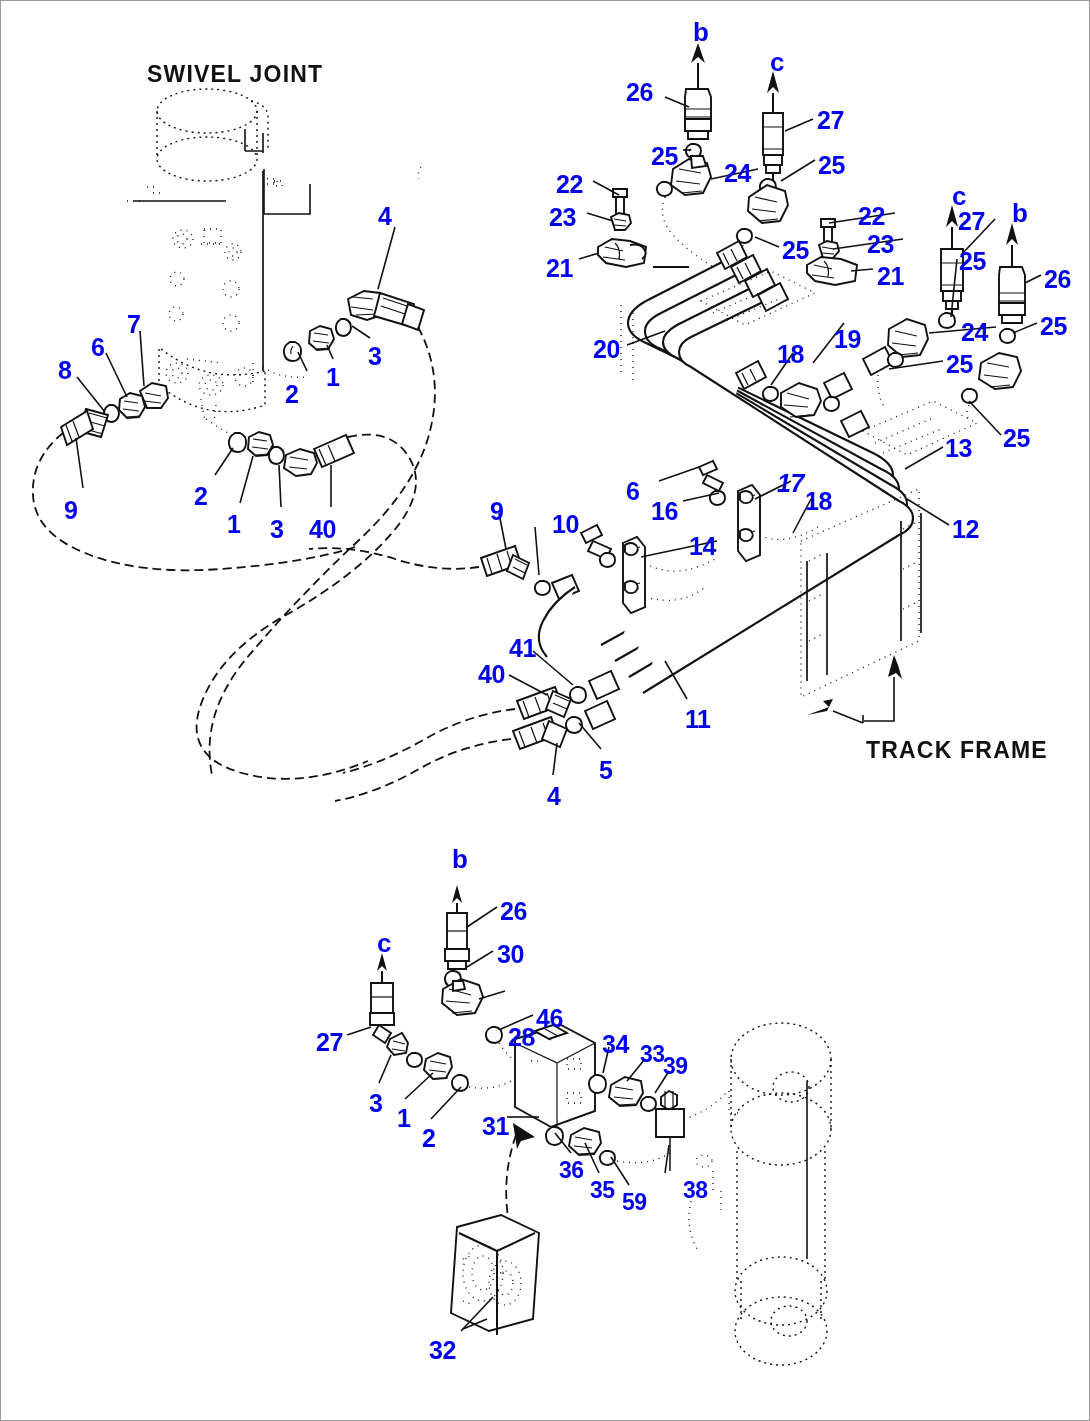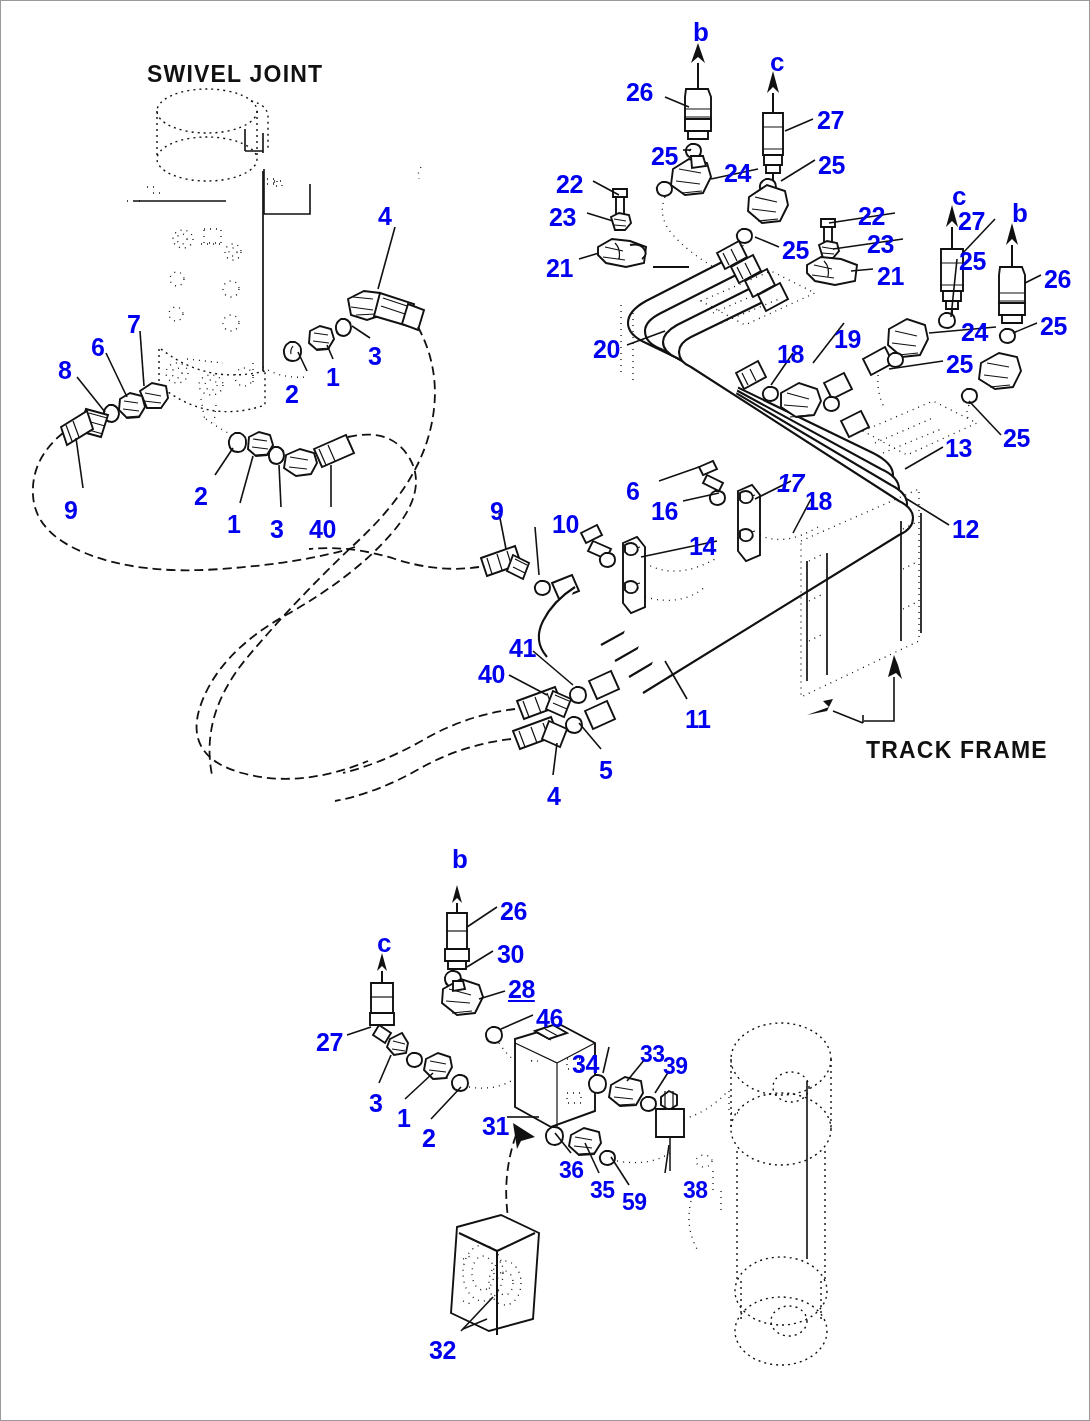--- a/index.html
+++ b/index.html
@@ -578,28 +578,28 @@
   <div class="lbl" style="left:688px;top:533px;">14</div>
   <div class="lbl" style="left:489px;top:498px;">9</div>
   <div class="lbl" style="left:551px;top:511px;">10</div>
   <div class="lbl" style="left:508px;top:635px;">41</div>
   <div class="lbl" style="left:477px;top:661px;">40</div>
   <div class="lbl" style="left:684px;top:706px;">11</div>
   <div class="lbl" style="left:598px;top:757px;">5</div>
   <div class="lbl" style="left:546px;top:783px;">4</div>
   <div class="lbl" style="left:499px;top:898px;">26</div>
   <div class="lbl" style="left:496px;top:941px;">30</div>
-  <div class="lbl" style="left:507px;top:976px;text-decoration:underline;">28</div>
+  <div class="lbl" style="left:507px;top:1024px;">28</div>
   <div class="lbl" style="left:535px;top:1005px;">46</div>
   <div class="lbl" style="left:315px;top:1029px;">27</div>
   <div class="lbl" style="left:368px;top:1090px;">3</div>
   <div class="lbl" style="left:396px;top:1105px;">1</div>
   <div class="lbl" style="left:421px;top:1125px;">2</div>
   <div class="lbl" style="left:481px;top:1113px;">31</div>
-  <div class="lbl" style="left:571px;top:1031px;margin-top:20px;">34</div>
+  <div class="lbl" style="left:601px;top:1031px;">34</div>
   <div class="lbl sm" style="left:639px;top:1042px;text-align:center;">33</div>
   <div class="lbl sm" style="left:662px;top:1054px;">39</div>
   <div class="lbl sm" style="left:558px;top:1158px;">36</div>
   <div class="lbl sm" style="left:589px;top:1178px;">35</div>
   <div class="lbl sm" style="left:621px;top:1190px;">59</div>
   <div class="lbl sm" style="left:682px;top:1178px;">38</div>
   <div class="lbl" style="left:428px;top:1337px;">32</div>
 
   </div>
 </div>

